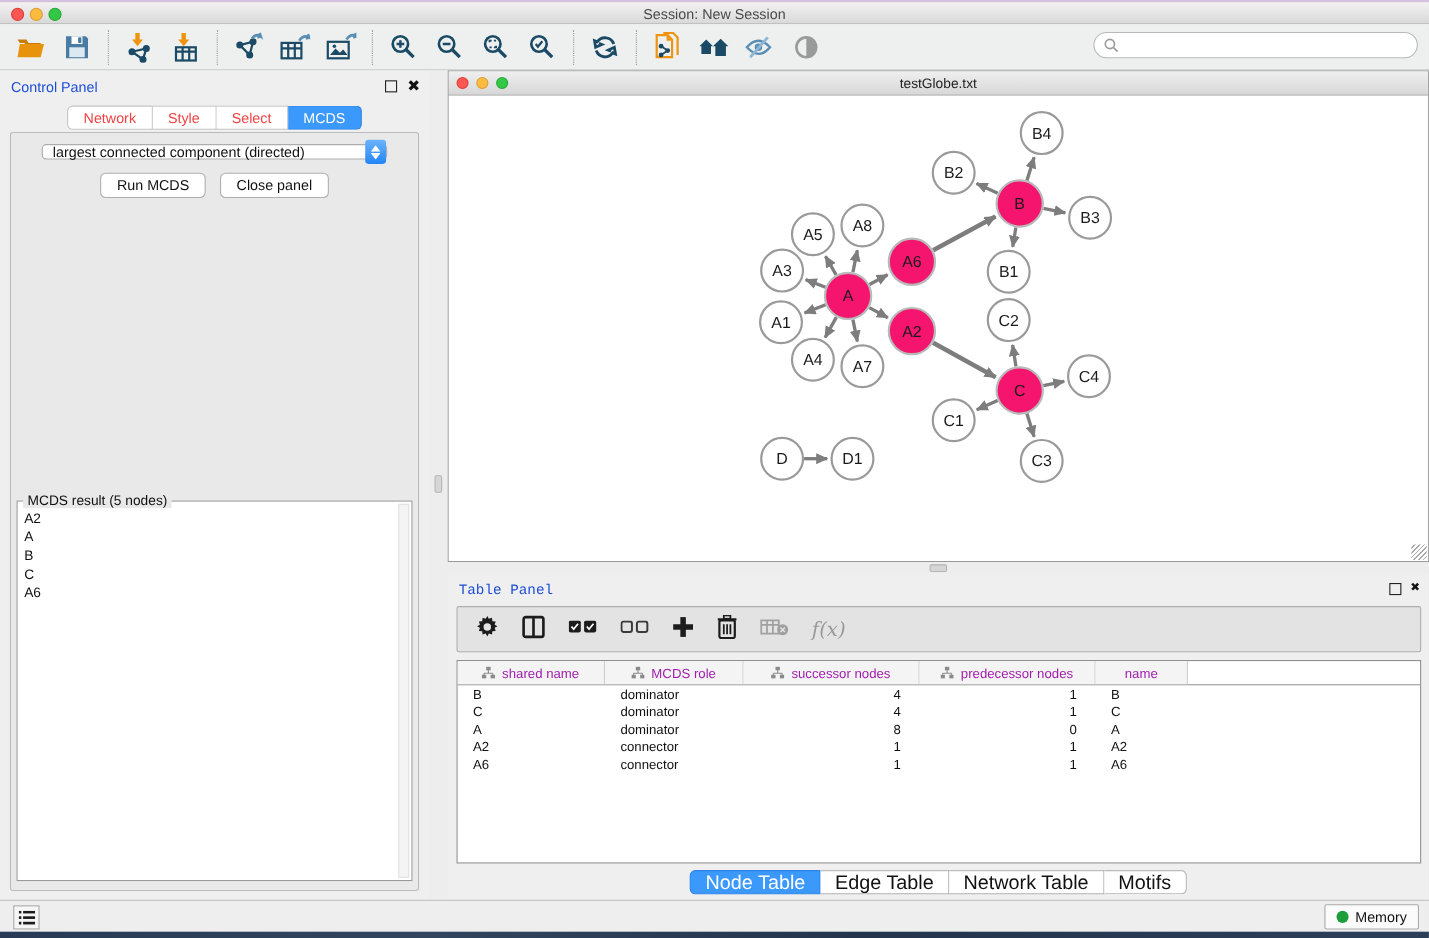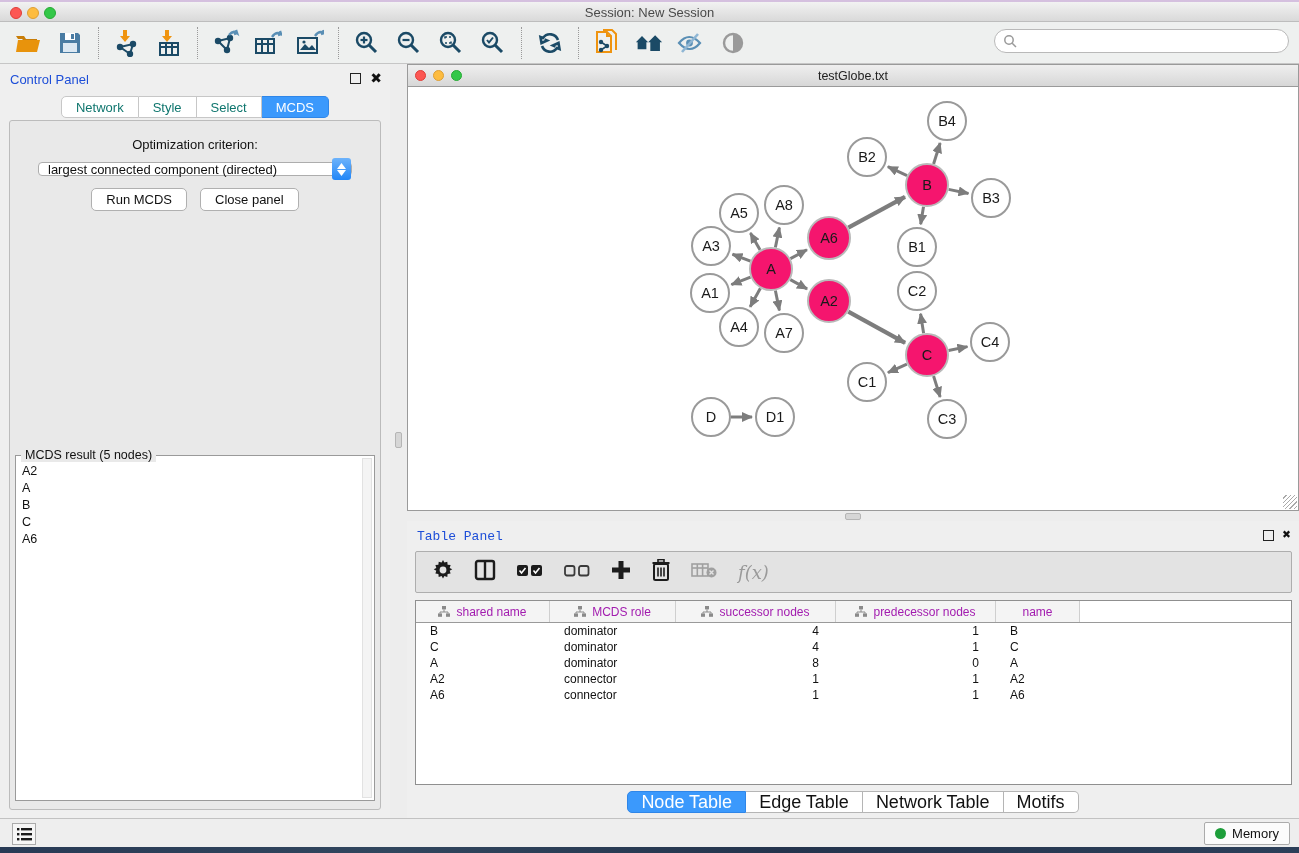--- a/index.html
+++ b/index.html
@@ -43,21 +43,21 @@
 
   
   .panel-head { position:relative; height:30px; }
   .panel-title { position:absolute; left:10px; top:8px; font-size:13px; color:#1d4ed8; }
   .panel-icons { position:absolute; right:8px; top:7px; display:flex; gap:9px; }
   .float-icon { width:11px; height:11px; border:1.6px solid #222; margin-top:2px; }
   .close-icon { font-size:14px; font-weight:bold; color:#111; line-height:15px; }
 
   .cp-tabs { position:relative; height:24px; display:flex; justify-content:center; margin-top:2px; }
   .cp-tab { height:22px; padding:0 14px; background:#fff; border:1px solid #c7c7c7; border-left:none;
-    font-size:13px; color:#0f766e; display:flex; align-items:center; }
+    font-size:13px; color:#ef4444; display:flex; align-items:center; }
   .cp-tab:first-child { border-left:1px solid #c7c7c7; border-radius:5px 0 0 5px; }
   .cp-tab:last-child { border-radius:0 5px 5px 0; }
   .cp-tab.active { background:#3b99fc; border-color:#2f86e8; color:#fff; }
 
   .cp-content { position:absolute; top:56px; left:9px; width:372px; height:690px;
     background:#e9e9e9; border:1px solid #bcbcbc; border-radius:3px; }
   .opt-label { text-align:center; margin-top:16px; font-size:13px; color:#111; }
   .dropdown { position:relative; margin:10px auto 0 auto; width:314px; height:14px; background:#fff;
     border:1px solid #adadad; border-radius:4px; display:flex; align-items:center; }
   .dropdown .dd-text { flex:1; font-size:13px; padding-left:9px; color:#111; white-space:nowrap; }
@@ -299,21 +299,20 @@
         <span class="close-icon">✖</span>
       </span>
     </div>
     <div class="cp-tabs">
       <div class="cp-tab">Network</div>
       <div class="cp-tab">Style</div>
       <div class="cp-tab">Select</div>
       <div class="cp-tab active">MCDS</div>
     </div>
     <div class="cp-content">
-      <div class="opt-label">Optimization criterion:</div>
       <div class="dropdown">
         <span class="dd-text">largest connected component (directed)</span>
         <span class="dd-spin">
           <svg width="9" height="6" viewBox="0 0 9 6">
               <path d="M4.5 0 L9 6 H0 Z" fill="#fff"></path>
             </svg>
           <svg width="9" height="6" viewBox="0 0 9 6">
               <path d="M4.5 6 L0 0 H9 Z" fill="#fff"></path>
             </svg>
         </span>

